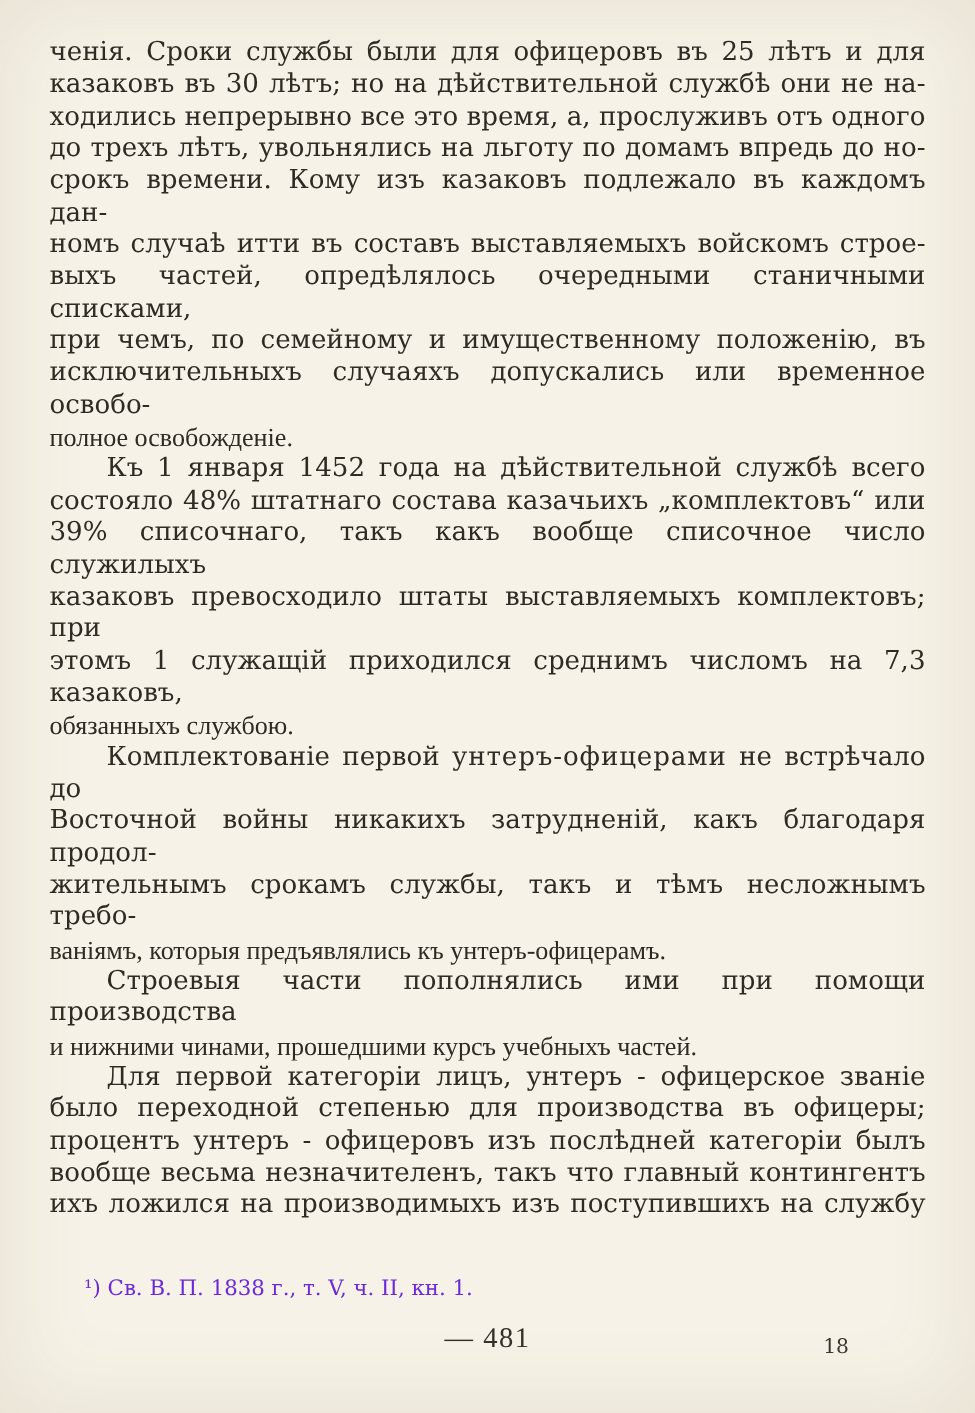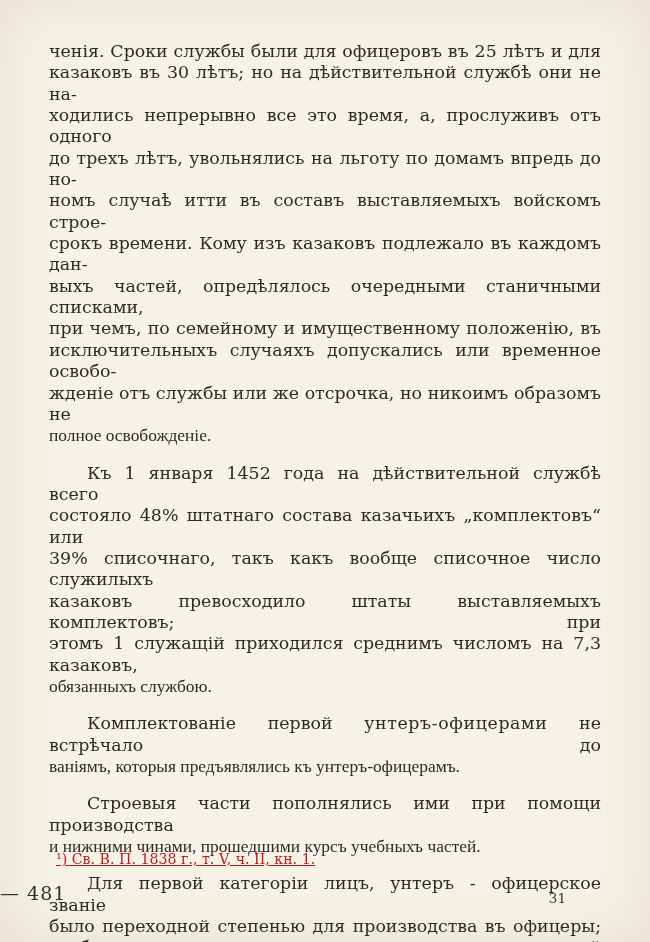--- a/index.html
+++ b/index.html
@@ -18,99 +18,101 @@
     overflow: hidden;
   }
   .text-block {
     position: absolute;
     left: 33px;
     right: 33px;
     top: 25px;
     font-size: 17.4px;
     line-height: 21.35px;
   }
-  .paragraph { margin: 16px; padding: 0; }
+  .paragraph { margin: 0; padding: 0; }
   .line {
     text-align: justify;
     text-align-last: justify;
     white-space: normal;
   }
   .line.flush {
     text-align-last: left;
     font-family: Liberation Serif, serif;
   }
   .line.indent {
     text-indent: 38px;
   }
   .em {
     letter-spacing: 0.6px;
   }
   .footnote {
     position: absolute;
     left: 56px;
     top: 851px;
     font-size: 14.2px;
-    color: #b91c1c;
-    text-decoration: underline;
+    color: #6d28d9;
   }
   .footer-page-number {
     position: absolute;
     left: 0;
     right: 0;
     top: 882px;
-    text-align: left;
+    text-align: center;
     font-size: 19px;
     letter-spacing: 1px;
     color: #35302a;
+    font-family: Liberation Serif, serif;
   }
   .sheet-mark {
     position: absolute;
     right: 84px;
     top: 890px;
     font-size: 13.5px;
     color: #3a352e;
   }
 </style>
 </head>
 <body>
 
 <div class="page">
   <div class="text-block" id="text-block">
       <div class="paragraph">
         <div class="line">ченія. Сроки службы были для офицеровъ въ 25 лѣтъ и для</div>
         <div class="line">казаковъ въ 30 лѣтъ; но на дѣйствительной службѣ они не на-</div>
         <div class="line">ходились непрерывно все это время, а, прослуживъ отъ одного</div>
         <div class="line">до трехъ лѣтъ, увольнялись на льготу по домамъ впредь до но-</div>
+        <div class="line">срокъ времени. Кому изъ казаковъ подлежало въ каждомъ дан-</div>
         <div class="line">номъ случаѣ итти въ составъ выставляемыхъ войскомъ строе-</div>
-        <div class="line">срокъ времени. Кому изъ казаковъ подлежало въ каждомъ дан-</div>
         <div class="line">выхъ частей, опредѣлялось очередными станичными списками,</div>
         <div class="line">при чемъ, по семейному и имущественному положенію, въ</div>
         <div class="line">исключительныхъ случаяхъ допускались или временное освобо-</div>
-        <div class="line">жденіе отъ службы или же отсрочка, но никоимъ образомъ не</div>
         <div class="line flush">полное освобожденіе.</div>
       </div>
       <div class="paragraph">
         <div class="line indent">Къ 1 января 1452 года на дѣйствительной службѣ всего</div>
         <div class="line">состояло 48% штатнаго состава казачьихъ „комплектовъ“ или</div>
         <div class="line">39% списочнаго, такъ какъ вообще списочное число служилыхъ</div>
         <div class="line">казаковъ превосходило штаты выставляемыхъ комплектовъ; при</div>
         <div class="line">этомъ 1 служащій приходился среднимъ числомъ на 7,3 казаковъ,</div>
         <div class="line flush">обязанныхъ службою.</div>
       </div>
       <div class="paragraph">
         <div class="line indent"><span class="">Комплектованіе первой </span><span class="em">унтеръ-офицерами</span><span class=""> не встрѣчало до</span></div>
+        <div class="line">Восточной войны никакихъ затрудненій, какъ благодаря продол-</div>
+        <div class="line">жительнымъ срокамъ службы, такъ и тѣмъ несложнымъ требо-</div>
         <div class="line flush">ваніямъ, которыя предъявлялись къ унтеръ-офицерамъ.</div>
       </div>
       <div class="paragraph">
         <div class="line indent">Строевыя части пополнялись ими при помощи производства</div>
         <div class="line flush">и нижними чинами, прошедшими курсъ учебныхъ частей.</div>
       </div>
       <div class="paragraph">
         <div class="line indent">Для первой категоріи лицъ, унтеръ - офицерское званіе</div>
         <div class="line">было переходной степенью для производства въ офицеры;</div>
+        <div class="line">процентъ унтеръ - офицеровъ изъ послѣдней категоріи былъ</div>
         <div class="line">вообще весьма незначителенъ, такъ что главный контингентъ</div>
         <div class="line">ихъ ложился на производимыхъ изъ поступившихъ на службу</div>
       </div>
     </div>
   <div class="footnote">¹) Св. В. П. 1838 г., т. V, ч. II, кн. 1.</div>
   <div class="footer-page-number">— 481</div>
-  <div class="sheet-mark">31</div>
+  <div class="sheet-mark">18</div>
 </div>
 
 </body></html>

